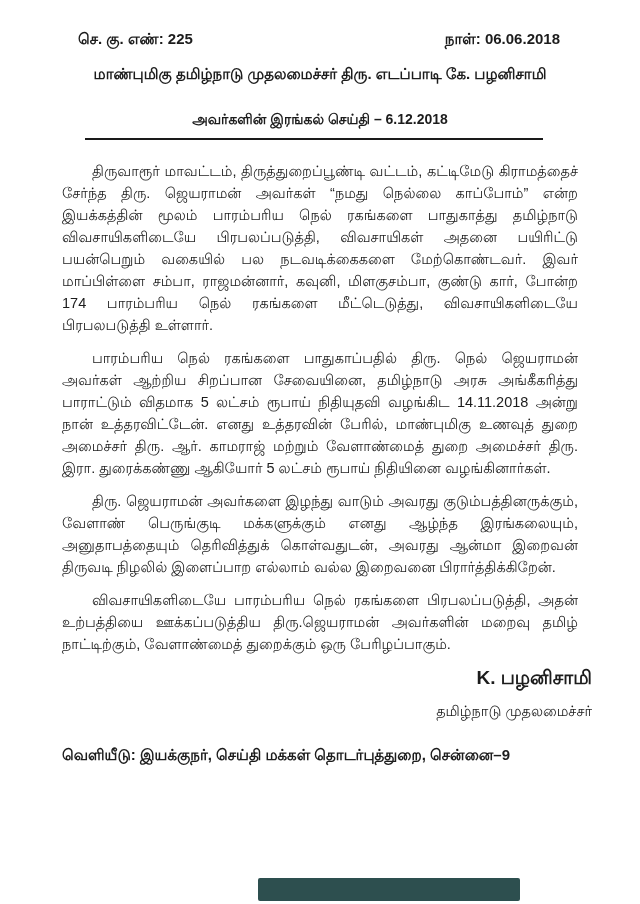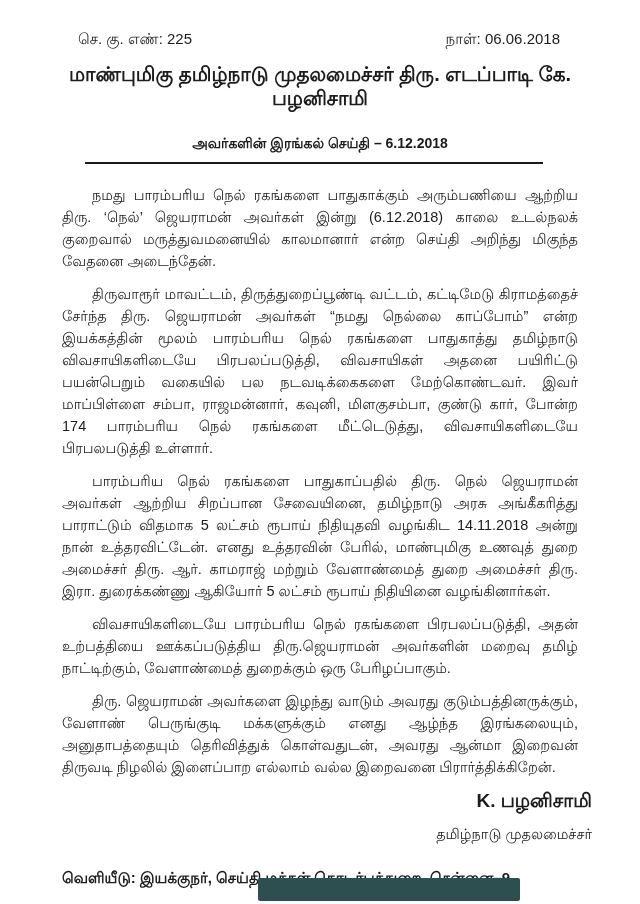--- a/index.html
+++ b/index.html
@@ -11,29 +11,29 @@
     position: relative;
     overflow: hidden;
     font-family: "Liberation Sans", sans-serif;
     color: #1c1c1c;
     box-sizing: border-box;
   }
   .header-row {
     display: flex;
     justify-content: space-between;
     padding: 30px 80px 0 78px;
-    font-weight: normal;
+    font-weight: bold;
     font-size: 15px;
     line-height: 18px;
     align-items: flex-end;
   }
   .doc-title {
     text-align: center;
     font-weight: bold;
-    font-size: 20px;
+    font-size: 15px;
     line-height: 24px;
     margin-top: 14px;
     padding: 0 30px;
   }
   .doc-subtitle {
     text-align: center;
     font-weight: bold;
     font-size: 14px;
     line-height: 18px;
     margin-top: 24px;
@@ -94,25 +94,24 @@
     <span>நாள்: 06.06.2018</span>
   </div>
 
   <div class="doc-title">மாண்புமிகு தமிழ்நாடு முதலமைச்சர் திரு. எடப்பாடி கே. பழனிசாமி</div>
 
   <div class="doc-subtitle">அவர்களின் இரங்கல் செய்தி – 6.12.2018</div>
 
   <hr class="rule">
 
   <div class="doc-body">
-    <p>நமது பாரம்பரிய நெல் ரகங்களை பாதுகாக்கும் அரும்பணியை ஆற்றிய திரு. ‘நெல்’ ஜெயராமன் அவர்கள் இன்று (6.12.2018) காலை உடல்நலக் குறைவால் மருத்துவமனையில் காலமானார் என்ற செய்தி அறிந்து மிகுந்த வேதனை அடைந்தேன்.</p>
     <p>திருவாரூர் மாவட்டம், திருத்துறைப்பூண்டி வட்டம், கட்டிமேடு கிராமத்தைச் சேர்ந்த திரு. ஜெயராமன் அவர்கள் “நமது நெல்லை காப்போம்” என்ற இயக்கத்தின் மூலம் பாரம்பரிய நெல் ரகங்களை பாதுகாத்து தமிழ்நாடு விவசாயிகளிடையே பிரபலப்படுத்தி, விவசாயிகள் அதனை பயிரிட்டு பயன்பெறும் வகையில் பல நடவடிக்கைகளை மேற்கொண்டவர். இவர் மாப்பிள்ளை சம்பா, ராஜமன்னார், கவுனி, மிளகுசம்பா, குண்டு கார், போன்ற 174 பாரம்பரிய நெல் ரகங்களை மீட்டெடுத்து, விவசாயிகளிடையே பிரபலபடுத்தி உள்ளார்.</p>
     <p>பாரம்பரிய நெல் ரகங்களை பாதுகாப்பதில் திரு. நெல் ஜெயராமன் அவர்கள் ஆற்றிய சிறப்பான சேவையினை, தமிழ்நாடு அரசு அங்கீகரித்து பாராட்டும் விதமாக 5 லட்சம் ரூபாய் நிதியுதவி வழங்கிட 14.11.2018 அன்று நான் உத்தரவிட்டேன். எனது உத்தரவின் பேரில், மாண்புமிகு உணவுத் துறை அமைச்சர் திரு. ஆர். காமராஜ் மற்றும் வேளாண்மைத் துறை அமைச்சர் திரு. இரா. துரைக்கண்ணு ஆகியோர் 5 லட்சம் ரூபாய் நிதியினை வழங்கினார்கள்.</p>
+    <p>திரு. ஜெயராமன் அவர்களை இழந்து வாடும் அவரது குடும்பத்தினருக்கும், வேளாண் பெருங்குடி மக்களுக்கும் எனது ஆழ்ந்த இரங்கலையும், அனுதாபத்தையும் தெரிவித்துக் கொள்வதுடன், அவரது ஆன்மா இறைவன் திருவடி நிழலில் இளைப்பாற எல்லாம் வல்ல இறைவனை பிரார்த்திக்கிறேன்.</p>
     <p>விவசாயிகளிடையே பாரம்பரிய நெல் ரகங்களை பிரபலப்படுத்தி, அதன் உற்பத்தியை ஊக்கப்படுத்திய திரு.ஜெயராமன் அவர்களின் மறைவு தமிழ் நாட்டிற்கும், வேளாண்மைத் துறைக்கும் ஒரு பேரிழப்பாகும்.</p>
-    <p>திரு. ஜெயராமன் அவர்களை இழந்து வாடும் அவரது குடும்பத்தினருக்கும், வேளாண் பெருங்குடி மக்களுக்கும் எனது ஆழ்ந்த இரங்கலையும், அனுதாபத்தையும் தெரிவித்துக் கொள்வதுடன், அவரது ஆன்மா இறைவன் திருவடி நிழலில் இளைப்பாற எல்லாம் வல்ல இறைவனை பிரார்த்திக்கிறேன்.</p>
   </div>
 
   <div class="signature-block">
     <div class="sig-name">K. பழனிசாமி</div>
     <div class="sig-role">தமிழ்நாடு முதலமைச்சர்</div>
   </div>
 
   <div class="release-line">வெளியீடு: இயக்குநர், செய்தி மக்கள் தொடர்புத்துறை, சென்னை–9</div>
 
   <div class="bottom-bar" style="background: rgb(45, 79, 79);"></div>

